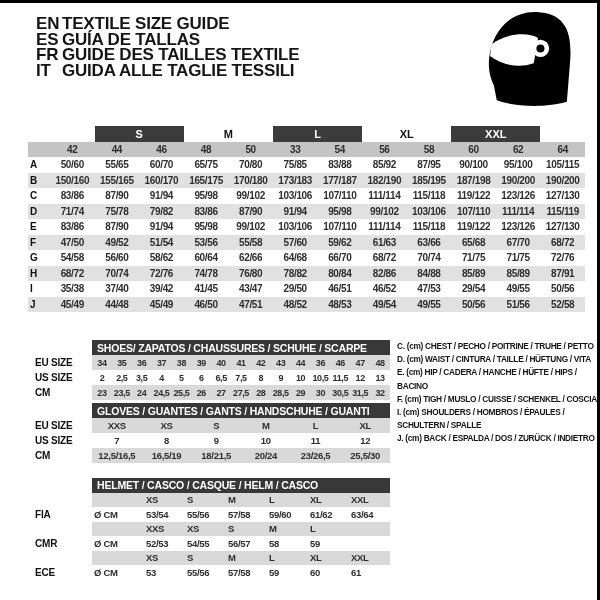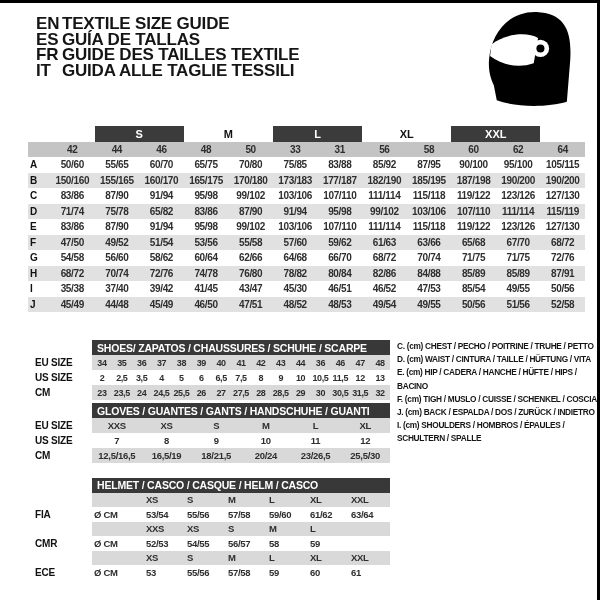--- a/index.html
+++ b/index.html
@@ -85,21 +85,21 @@
       <div class="sizelabel">XL</div>
       <div class="sizebar">XXL</div>
       <div class="tcell"></div>
       <div class="tcell gray"></div>
       <div class="tcell gray">42</div>
       <div class="tcell gray">44</div>
       <div class="tcell gray">46</div>
       <div class="tcell gray">48</div>
       <div class="tcell gray">50</div>
       <div class="tcell gray">33</div>
-      <div class="tcell gray">31</div>
+      <div class="tcell gray">54</div>
       <div class="tcell gray">56</div>
       <div class="tcell gray">58</div>
       <div class="tcell gray">60</div>
       <div class="tcell gray">62</div>
       <div class="tcell gray">64</div>
       <div class="tcell tletter">A</div>
       <div class="tcell">50/60</div>
       <div class="tcell">55/65</div>
       <div class="tcell">60/70</div>
       <div class="tcell">65/75</div>
@@ -133,21 +133,21 @@
       <div class="tcell">103/106</div>
       <div class="tcell">107/110</div>
       <div class="tcell">111/114</div>
       <div class="tcell">115/118</div>
       <div class="tcell">119/122</div>
       <div class="tcell">123/126</div>
       <div class="tcell">127/130</div>
       <div class="tcell tletter alt">D</div>
       <div class="tcell alt">71/74</div>
       <div class="tcell alt">75/78</div>
-      <div class="tcell alt">65/82</div>
+      <div class="tcell alt">79/82</div>
       <div class="tcell alt">83/86</div>
       <div class="tcell alt">87/90</div>
       <div class="tcell alt">91/94</div>
       <div class="tcell alt">95/98</div>
       <div class="tcell alt">99/102</div>
       <div class="tcell alt">103/106</div>
       <div class="tcell alt">107/110</div>
       <div class="tcell alt">111/114</div>
       <div class="tcell alt">115/119</div>
       <div class="tcell tletter">E</div>
@@ -201,25 +201,25 @@
       <div class="tcell alt">84/88</div>
       <div class="tcell alt">85/89</div>
       <div class="tcell alt">85/89</div>
       <div class="tcell alt">87/91</div>
       <div class="tcell tletter">I</div>
       <div class="tcell">35/38</div>
       <div class="tcell">37/40</div>
       <div class="tcell">39/42</div>
       <div class="tcell">41/45</div>
       <div class="tcell">43/47</div>
-      <div class="tcell">45/30</div>
+      <div class="tcell">29/50</div>
       <div class="tcell">46/51</div>
       <div class="tcell">46/52</div>
       <div class="tcell">47/53</div>
-      <div class="tcell">85/54</div>
+      <div class="tcell">29/54</div>
       <div class="tcell">49/55</div>
       <div class="tcell">50/56</div>
       <div class="tcell tletter alt">J</div>
       <div class="tcell alt">45/49</div>
       <div class="tcell alt">44/48</div>
       <div class="tcell alt">45/49</div>
       <div class="tcell alt">46/50</div>
       <div class="tcell alt">47/51</div>
       <div class="tcell alt">48/52</div>
       <div class="tcell alt">48/53</div>
@@ -360,17 +360,17 @@
       <div class="lcell lleft">59</div>
       <div class="lcell lleft">60</div>
       <div class="lcell lleft">61</div>
     </div>
 
   <div class="legend" id="legend">
       <div class="legend-item">C. (cm) CHEST / PECHO / POITRINE / TRUHE / PETTO</div>
       <div class="legend-item">D. (cm) WAIST / CINTURA / TAILLE / HÜFTUNG / VITA</div>
       <div class="legend-item">E. (cm) HIP / CADERA / HANCHE / HÜFTE / HIPS /  BACINO</div>
       <div class="legend-item">F. (cm) TIGH / MUSLO / CUISSE / SCHENKEL / COSCIA</div>
+      <div class="legend-item">I.  (cm) SHOULDERS / HOMBROS / ÉPAULES / SCHULTERN / SPALLE</div>
       <div class="legend-item">J. (cm) BACK / ESPALDA / DOS / ZURÜCK / INDIETRO</div>
-      <div class="legend-item">I.  (cm) SHOULDERS / HOMBROS / ÉPAULES / SCHULTERN / SPALLE</div>
     </div>
 
 </div>
 
 </body></html>

